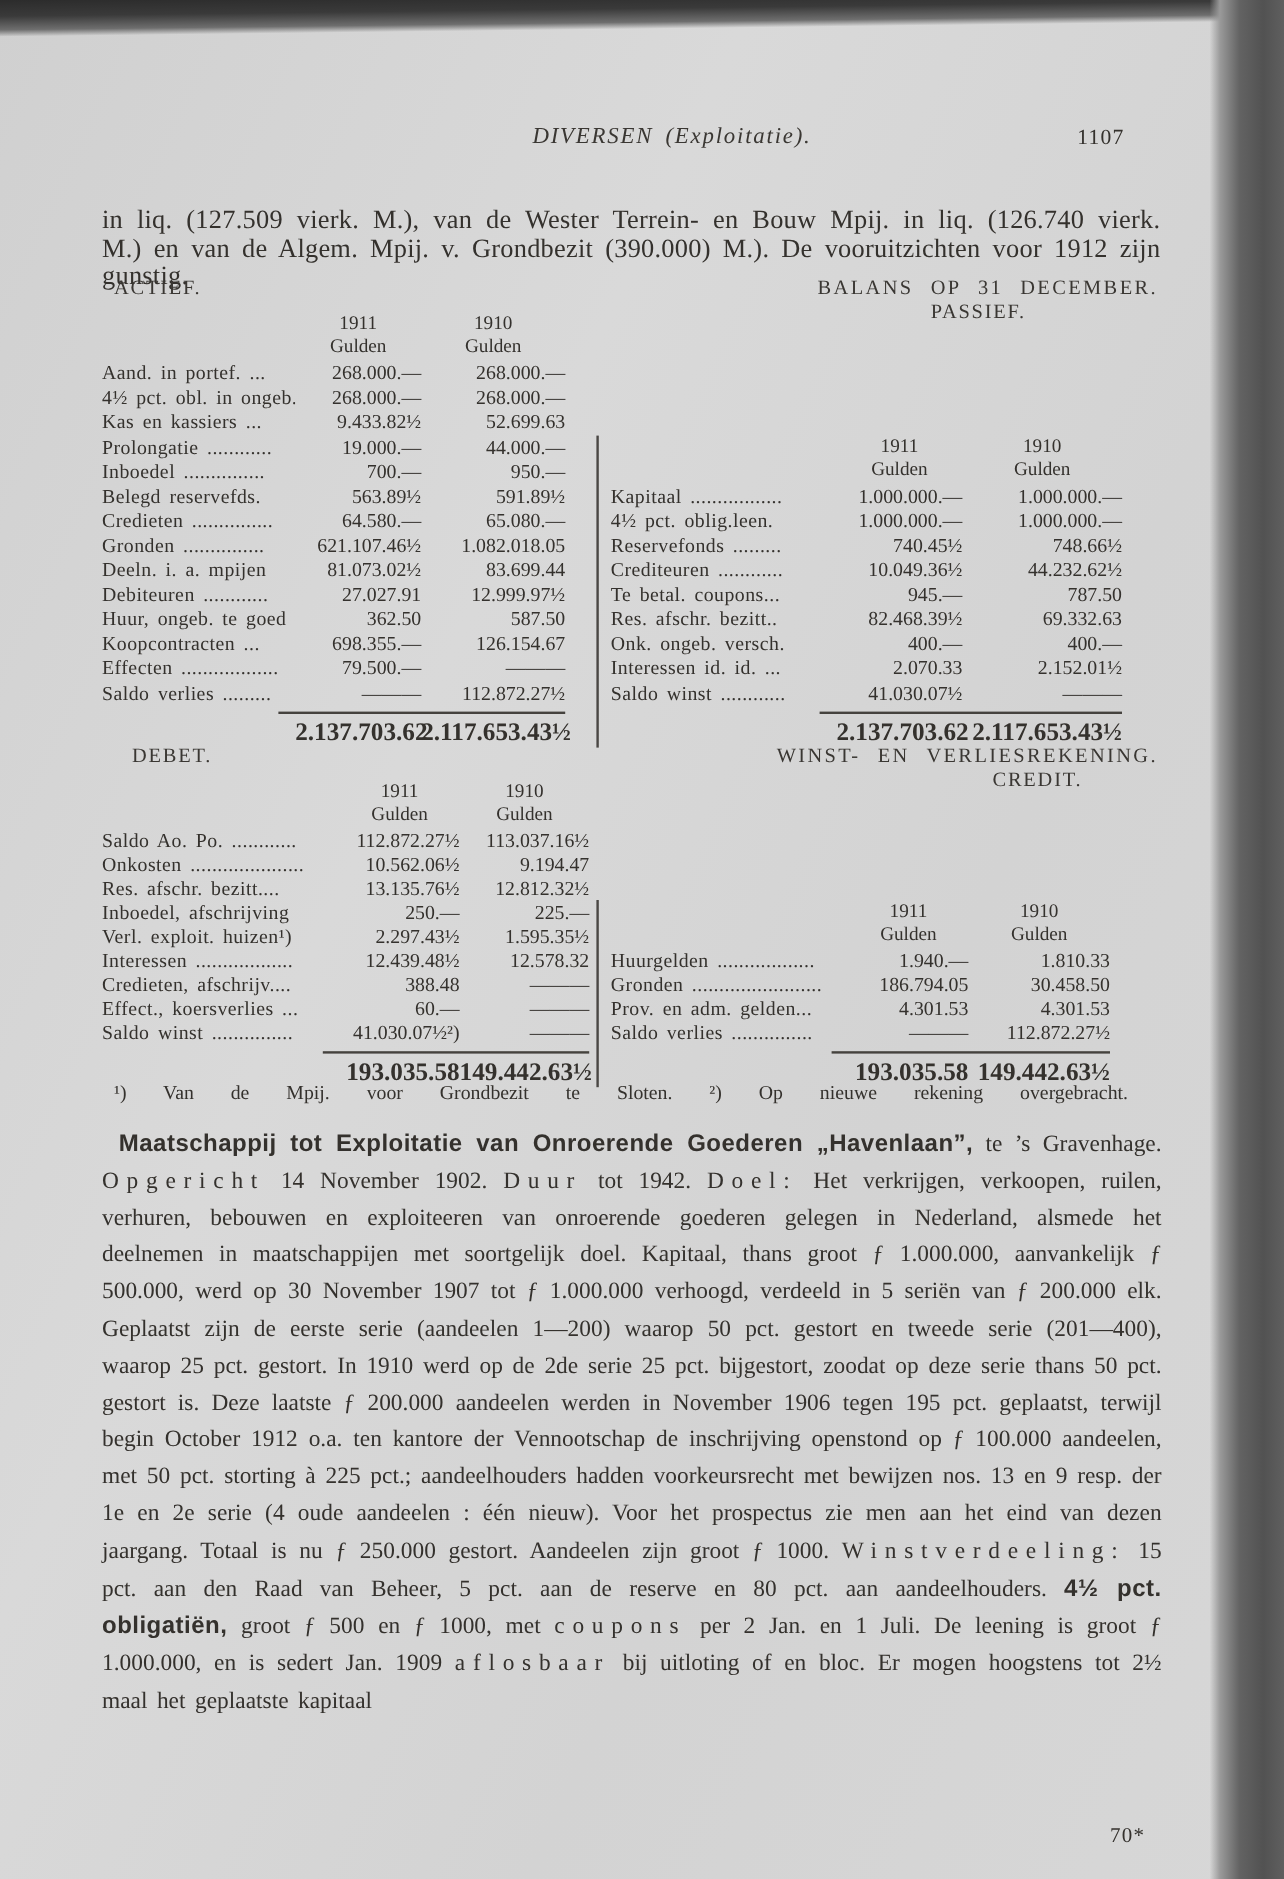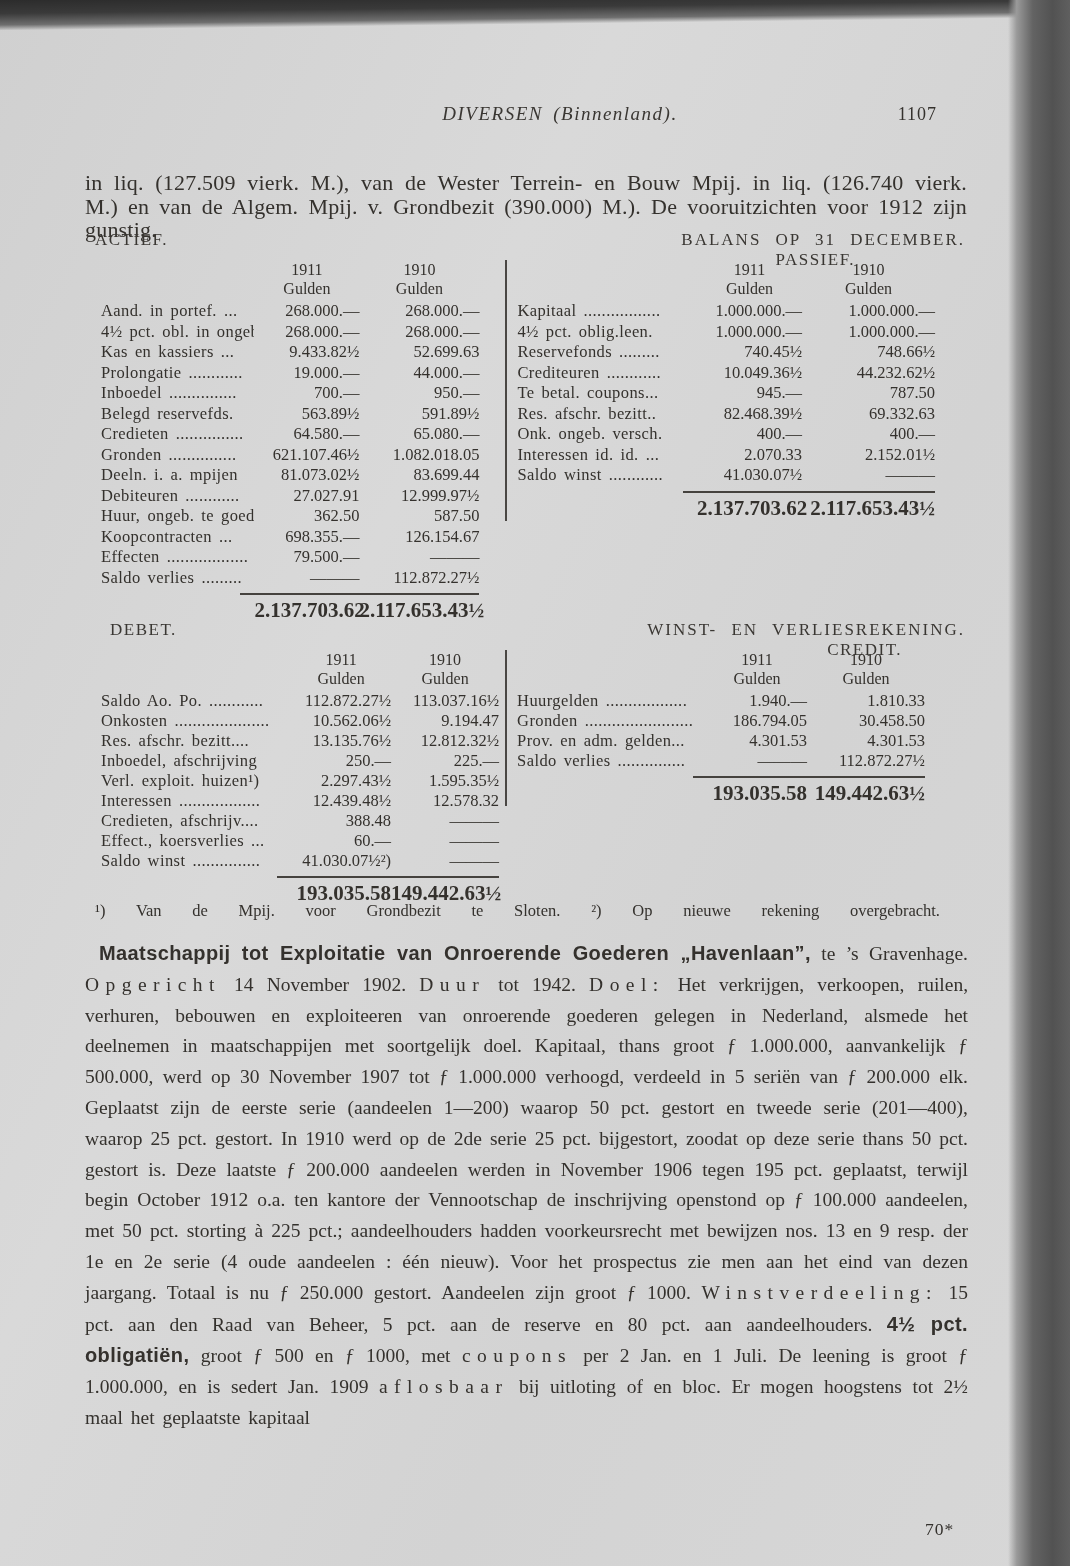--- a/index.html
+++ b/index.html
@@ -35,21 +35,21 @@
     font-size:22px;line-height:23.5px;text-align:justify;word-spacing:4px;letter-spacing:0.2px;
   }
   
   .sheet{position:absolute;left:85px;width:880px;}
   .sheet-head{position:relative;height:24px;font-size:17px;letter-spacing:1.5px;word-spacing:5px;color:#3a3733;}
   .sh-left{position:absolute;left:10px;}
   .sheet.pnl .sh-left{left:25px;}
   .sh-title{display:block;text-align:right;letter-spacing:2px;word-spacing:8px;}
   .sh-right{position:absolute;right:110px;}
   .sheet.pnl .sh-right{right:63px;}
-  .sheet-body{display:flex;align-items:flex-start;margin-top:6px;margin-left:16px;}
+  .sheet-body{display:flex;align-items:flex-end;margin-top:6px;}
   .half{display:flex;flex-direction:column;box-sizing:border-box;}
   .half.b-left {width:412px;padding-right:26px;--c1:105px;--c2:120px;}
   .half.b-right{width:468px;padding-left:10px;padding-right:30px;--c1:105px;--c2:133px;border-left:2px solid #4a4744;}
   .half.p-left {width:412px;padding-right:6px; --c1:100px;--c2:108px;}
   .half.p-right{width:468px;padding-left:10px;padding-right:40px;--c1:100px;--c2:118px;border-left:2px solid #4a4744;}
   .trow{display:grid;grid-template-columns:1fr var(--c1) var(--c2);}
   .col-head{font-size:16px;line-height:19px;margin-bottom:3px;}
   .col-head .yr{text-align:center;}
   .acct-rows .lbl{white-space:nowrap;overflow:hidden;letter-spacing:0.4px;word-spacing:2.5px;}
   .acct-rows .num{text-align:right;white-space:nowrap;}
@@ -77,21 +77,21 @@
   .signature{position:absolute;top:1519px;left:925px;font-size:17.5px;letter-spacing:1px;}
 </style>
 </head>
 <body>
 
 <div class="page">
   <div class="edge-top"></div>
   <div class="edge-right"></div>
 
   <div class="running-head">
-    <span class="rh-title">DIVERSEN (Binnenland).</span>
+    <span class="rh-title">DIVERSEN (Exploitatie).</span>
     <span class="rh-num">1107</span>
   </div>
 
   <p class="intro">in liq. (127.509 vierk. M.), van de Wester Terrein- en Bouw Mpij. in liq. (126.740 vierk. M.) en van de Algem. Mpij. v. Grondbezit (390.000) M.). De vooruitzichten voor 1912 zijn gunstig.</p>
 
   <div class="sheet balance" style="top:230px">
     <div class="sheet-head">
       <span class="sh-left">ACTIEF.</span>
       <span class="sh-title">BALANS OP 31 DECEMBER.</span>
       <span class="sh-right">PASSIEF.</span>

